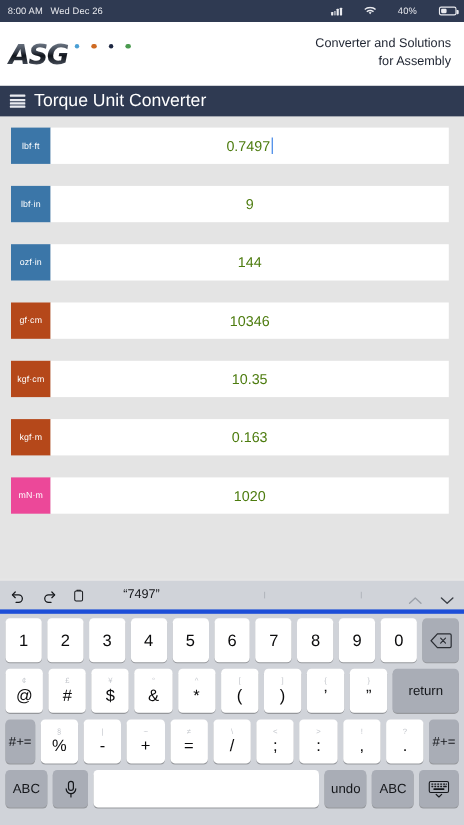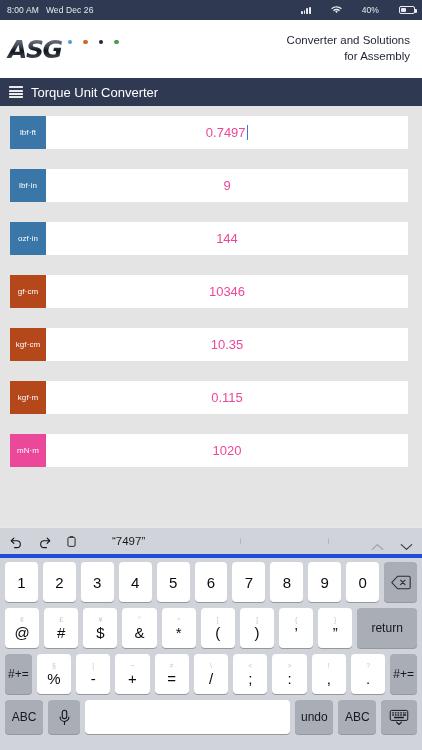--- a/index.html
+++ b/index.html
@@ -55,35 +55,35 @@
   .tagline { text-align: right; font-size: 11.5px; color: #1d2330; line-height: 1.35; }
 
   
   .navbar {
     height: 28px; background: #2f3a52; color: #fff;
     display: flex; align-items: center; gap: 8px; padding: 0 9px;
   }
   .burger { width: 14px; height: 12px; display: flex; flex-direction: column; justify-content: space-between; }
   .burger i { height: 2px; background: #e9eaef; display: block; border-radius: .5px; }
   .burger i:first-child { height: 2.4px; }
-  .nav-title { font-size: 13px; }
+  .nav-title { font-size: 16px; }
 
   
   .content { background: #e4e4e4; height: 420px; padding-top: 10px; }
   .row { display: flex; align-items: stretch; height: 33px; margin-bottom: 20px; padding: 0 14px 0 10px; }
   .unit {
     width: 36px; display: flex; align-items: center; justify-content: center;
     color: #fff; font-size: 8px; letter-spacing: .1px; flex: none;
   }
   .unit.blue { background: #3b76a8; }
   .unit.orange { background: #b5481a; }
   .unit.green { background: #ec4899; }
   .value-field {
     flex: 1; background: #fff; display: flex; align-items: center; justify-content: center;
-    font-size: 13px; color: #ec4899; position: relative;
+    font-size: 13px; color: #4d7c0f; position: relative;
   }
   .caret {
     display: inline-block; width: 1.6px; height: 15px; background: #2f7ae5;
     margin-left: 1px; vertical-align: middle;
   }
 
   
   .keyboard { position: absolute; left: 0; bottom: 0; width: 422px; height: 222px; background: #d0d3d9; }
   .kb-toolbar {
     height: 30px; display: flex; align-items: center; padding: 0 9px;
@@ -216,21 +216,21 @@
     <div class="row">
       <div class="unit orange">kgf·cm</div>
       <div class="value-field">
         <span>10.35</span>
       </div>
     </div>
 
     <div class="row">
       <div class="unit orange">kgf·m</div>
       <div class="value-field">
-        <span>0.115</span>
+        <span>0.163</span>
       </div>
     </div>
 
     <div class="row">
       <div class="unit green">mN·m</div>
       <div class="value-field">
         <span>1020</span>
       </div>
     </div>
 

